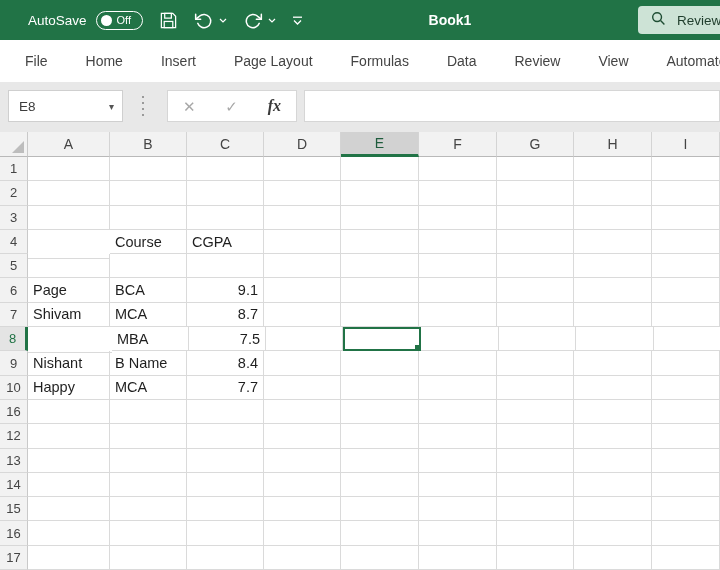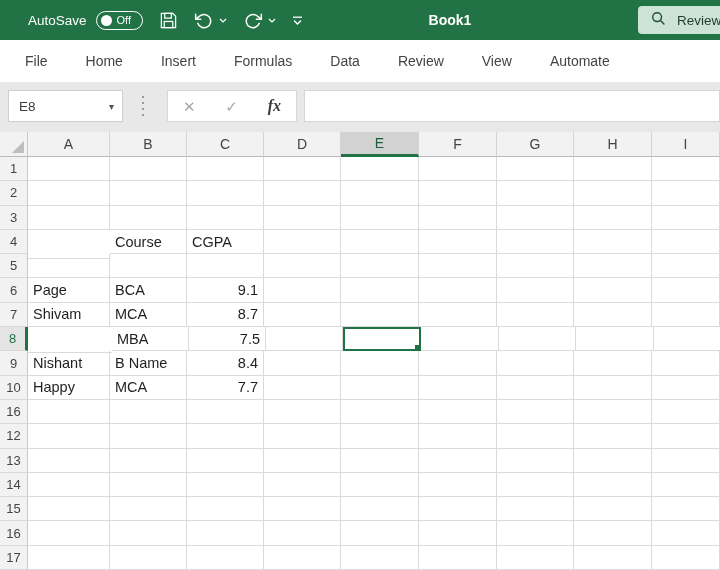--- a/index.html
+++ b/index.html
@@ -145,20 +145,21 @@
         </svg>
       </span>
       <span>Review</span>
     </div>
   </div>
 
   <div class="menubar">
     <span class="menu-item">File</span>
     <span class="menu-item">Home</span>
     <span class="menu-item">Insert</span>
+    <span class="menu-item">Page Layout</span>
     <span class="menu-item">Formulas</span>
     <span class="menu-item">Data</span>
     <span class="menu-item">Review</span>
     <span class="menu-item">View</span>
     <span class="menu-item">Automate</span>
   </div>
 
   <div class="formula-row">
     <div class="namebox">
       <span>E8</span>

